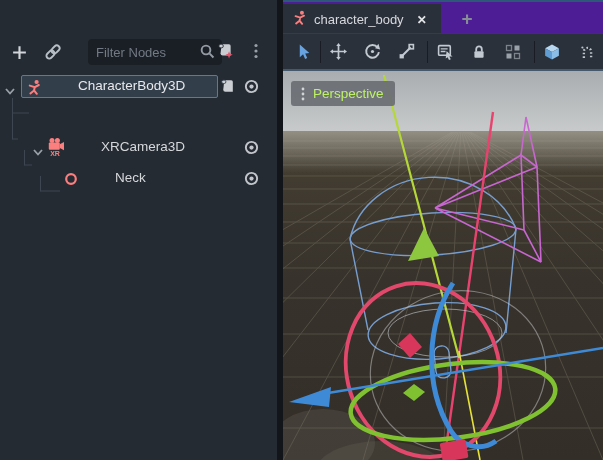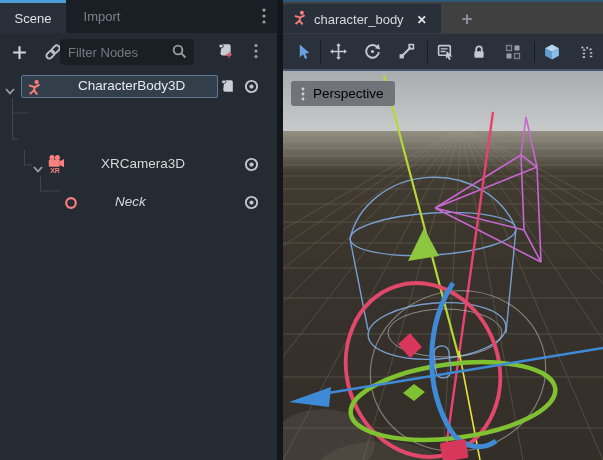--- a/index.html
+++ b/index.html
@@ -11,21 +11,21 @@
   .left-panel { position:absolute; left:0; top:0; width:277px; height:460px; background:#252b33; }
   .lp-tabbar { position:absolute; left:0; top:0; width:277px; height:33px; background:#1a1f26; }
   .tab { position:absolute; top:0; height:33px; display:flex; align-items:center; justify-content:center;
     font-size:13px; color:#7b London818a; }
   .tab-scene { left:0; width:66px; background:#2a303a; border-top:3px solid #4a9fd8; color:#dde0e4; }
   .tab-import { left:66px; width:72px; color:#7b818a; }
   .lp-menu-dots { position:absolute; left:256px; top:7px; width:16px; height:18px; }
 
   .lp-toolbar { position:absolute; left:0; top:33px; width:277px; height:38px; }
   .icon-btn { position:absolute; width:22px; height:22px; display:flex; align-items:center; justify-content:center; border-radius:3px; }
-  .filter-box { position:absolute; left:60px; top:6px; width:134px; height:26px; background:#1a1f26; border-radius:4px; }
+  .filter-box { position:absolute; left:88px; top:6px; width:134px; height:26px; background:#1a1f26; border-radius:4px; }
   .filter-box input { position:absolute; left:8px; top:0; width:100px; height:26px; background:transparent; border:none; outline:none;
     color:#cfd3d8; font-size:13px; font-family:"Liberation Sans",sans-serif; }
   .filter-box input::placeholder { color:#737a83; }
   .filter-search-icon { position:absolute; right:6px; top:4px; }
 
   
   .tree { position:absolute; left:0; top:74px; width:277px; height:386px; }
   .tree-row { position:absolute; left:0; width:277px; height:26px; }
   .row-label { position:absolute; top:4px; font-size:13.5px; color:#d5d8db; white-space:nowrap;margin-left:31px; }
   .sel-box { position:absolute; left:21px; top:1px; width:197px; height:23px; background:#333e4b;
@@ -33,57 +33,44 @@
   .tree-icon { position:absolute; top:5px; }
   .chev { position:absolute; top:8px; }
   .eye-btn { position:absolute; left:243px; top:4px; }
   .script-ind { position:absolute; left:219px; top:4px; }
 
   
   .divider { position:absolute; left:277px; top:0; width:6px; height:460px; background:#12161b; }
 
   
   .right-panel { position:absolute; left:283px; top:0; width:320px; height:460px; background:#252b33; }
-  .rp-tabbar { position:absolute; left:0; top:0; width:320px; height:33px; background:#404040; border-top:2px solid #2e5878; }
+  .rp-tabbar { position:absolute; left:0; top:0; width:320px; height:33px; background:#4c1d95; border-top:2px solid #2e5878; }
   .rp-tab { position:absolute; left:0; top:2px; width:158px; height:31px; background:#2a303a;
     display:flex; align-items:center; padding-left:9px; gap:7px; }
   .rp-tab-label { font-size:13px; color:#d6d9dd; }
   .rp-tab-close { margin-left:6px; font-size:12px; color:#e3e6e9; font-weight:bold; }
   .rp-newtab { position:absolute; left:172px; top:3px; width:24px; height:28px; display:flex; align-items:center; justify-content:center;
     color:#878d95; font-size:19px; font-weight:bold; }
 
   .rp-toolbar { position:absolute; left:0; top:33px; width:320px; height:38px; background:#2b313a;
     border-top:1px solid #343c46; border-bottom:2px solid #44586e; display:flex; align-items:center; padding-left:7px; }
   .tb-item { width:26px; height:24px; display:flex; align-items:center; justify-content:center; flex:none; }
   .tb-sep { width:1px; height:22px; background:#191d23; margin:0 4px; flex:none; }
 
   .viewport { position:absolute; left:0; top:71px; width:320px; height:389px; overflow:hidden; }
   .persp-btn { position:absolute; left:8px; top:10px; height:25px; padding:0 11px 0 22px; background:rgba(106,110,115,0.92);
-    border-radius:3px; display:flex; align-items:center; font-size:13.5px; color:#000000; }
+    border-radius:3px; display:flex; align-items:center; font-size:13.5px; color:#bef264; }
   .persp-dots { position:absolute; left:7px; top:5px; }
 </style>
 </head>
 <body>
 
 <div class="stage">
 
   <div class="left-panel">
-    <div class="lp-tabbar">
-      <div class="tab tab-scene">Scene</div>
-      <div class="tab tab-import">Import</div>
-      <div class="lp-menu-dots">
-        <svg width="16" height="18" viewBox="0 0 16 18">
-            <g fill="#9aa0a8">
-          <circle cx="8" cy="3" r="1.6"></circle>
-              <circle cx="8" cy="9" r="1.6"></circle>
-              <circle cx="8" cy="15" r="1.6"></circle>
-            </g>
-          </svg>
-      </div>
-    </div>
 
     <div class="lp-toolbar">
       <div class="icon-btn" style="left:8px; top:8px;">
         <svg width="17" height="17" viewBox="0 0 16 16">
             <path d="M8 2 V14 M2 8 H14" stroke="#d2d6db" stroke-width="2" fill="none"></path>
           </svg>
       </div>
       <div class="icon-btn" style="left:42px; top:8px;">
         <svg width="18" height="18" viewBox="0 0 16 16">
           <g stroke="#b9bfc7" stroke-width="1.7" fill="none" transform="rotate(-45 8 8)">
@@ -147,21 +134,21 @@
             </svg></span>
         <span class="eye-btn">
           <svg width="17" height="17" viewBox="0 0 16 16">
             <circle cx="8" cy="8" r="5.3" stroke="#c2c6cc" stroke-width="1.8" fill="none"></circle>
             <circle cx="8" cy="8" r="2" fill="#c2c6cc"></circle>
             </svg></span>
       </div>
 
 
 
-      <div class="tree-row" style="top:78px;">
+      <div class="tree-row" style="top:61px;">
         <span class="chev" style="left:32px;">
           <svg width="12" height="10" viewBox="0 0 12 10">
               <polyline points="2,3 6,7.5 10,3" stroke="#9aa0a8" stroke-width="1.8" fill="none"></polyline>
             </svg></span>
         <span class="tree-icon" style="left:47px; top:2px;">
           <svg width="18" height="20" viewBox="0 0 18 20">
             <g fill="#fc7f7f">
               <circle cx="5" cy="3.6" r="2.5"></circle>
                 <circle cx="10.4" cy="3.6" r="2.5"></circle>
               <rect x="1.8" y="5.4" width="11" height="7.4" rx="1"></rect>
@@ -170,21 +157,21 @@
             <text x="3.2" y="19" font-size="7" font-weight="bold" fill="#fc7f7f" font-family="Liberation Sans, sans-serif">XR</text>
             </svg></span>
         <span class="row-label" style="left:70px;">XRCamera3D</span>
         <span class="eye-btn">
           <svg width="17" height="17" viewBox="0 0 16 16">
             <circle cx="8" cy="8" r="5.3" stroke="#c2c6cc" stroke-width="1.8" fill="none"></circle>
             <circle cx="8" cy="8" r="2" fill="#c2c6cc"></circle>
             </svg></span>
       </div>
 
-      <div class="tree-row" style="top:116px;font-style:italic;">
+      <div class="tree-row" style="top:92px;">
         <span class="tree-icon" style="left:63px;">
           <svg width="16" height="16" viewBox="0 0 16 16">
             <circle cx="8" cy="8" r="4.8" stroke="#fc7f7f" stroke-width="2.2" fill="none"></circle>
             </svg></span>
         <span class="row-label" style="left:84px;">Neck</span>
         <span class="eye-btn">
           <svg width="17" height="17" viewBox="0 0 16 16">
             <circle cx="8" cy="8" r="5.3" stroke="#c2c6cc" stroke-width="1.8" fill="none"></circle>
             <circle cx="8" cy="8" r="2" fill="#c2c6cc"></circle>
             </svg></span>

